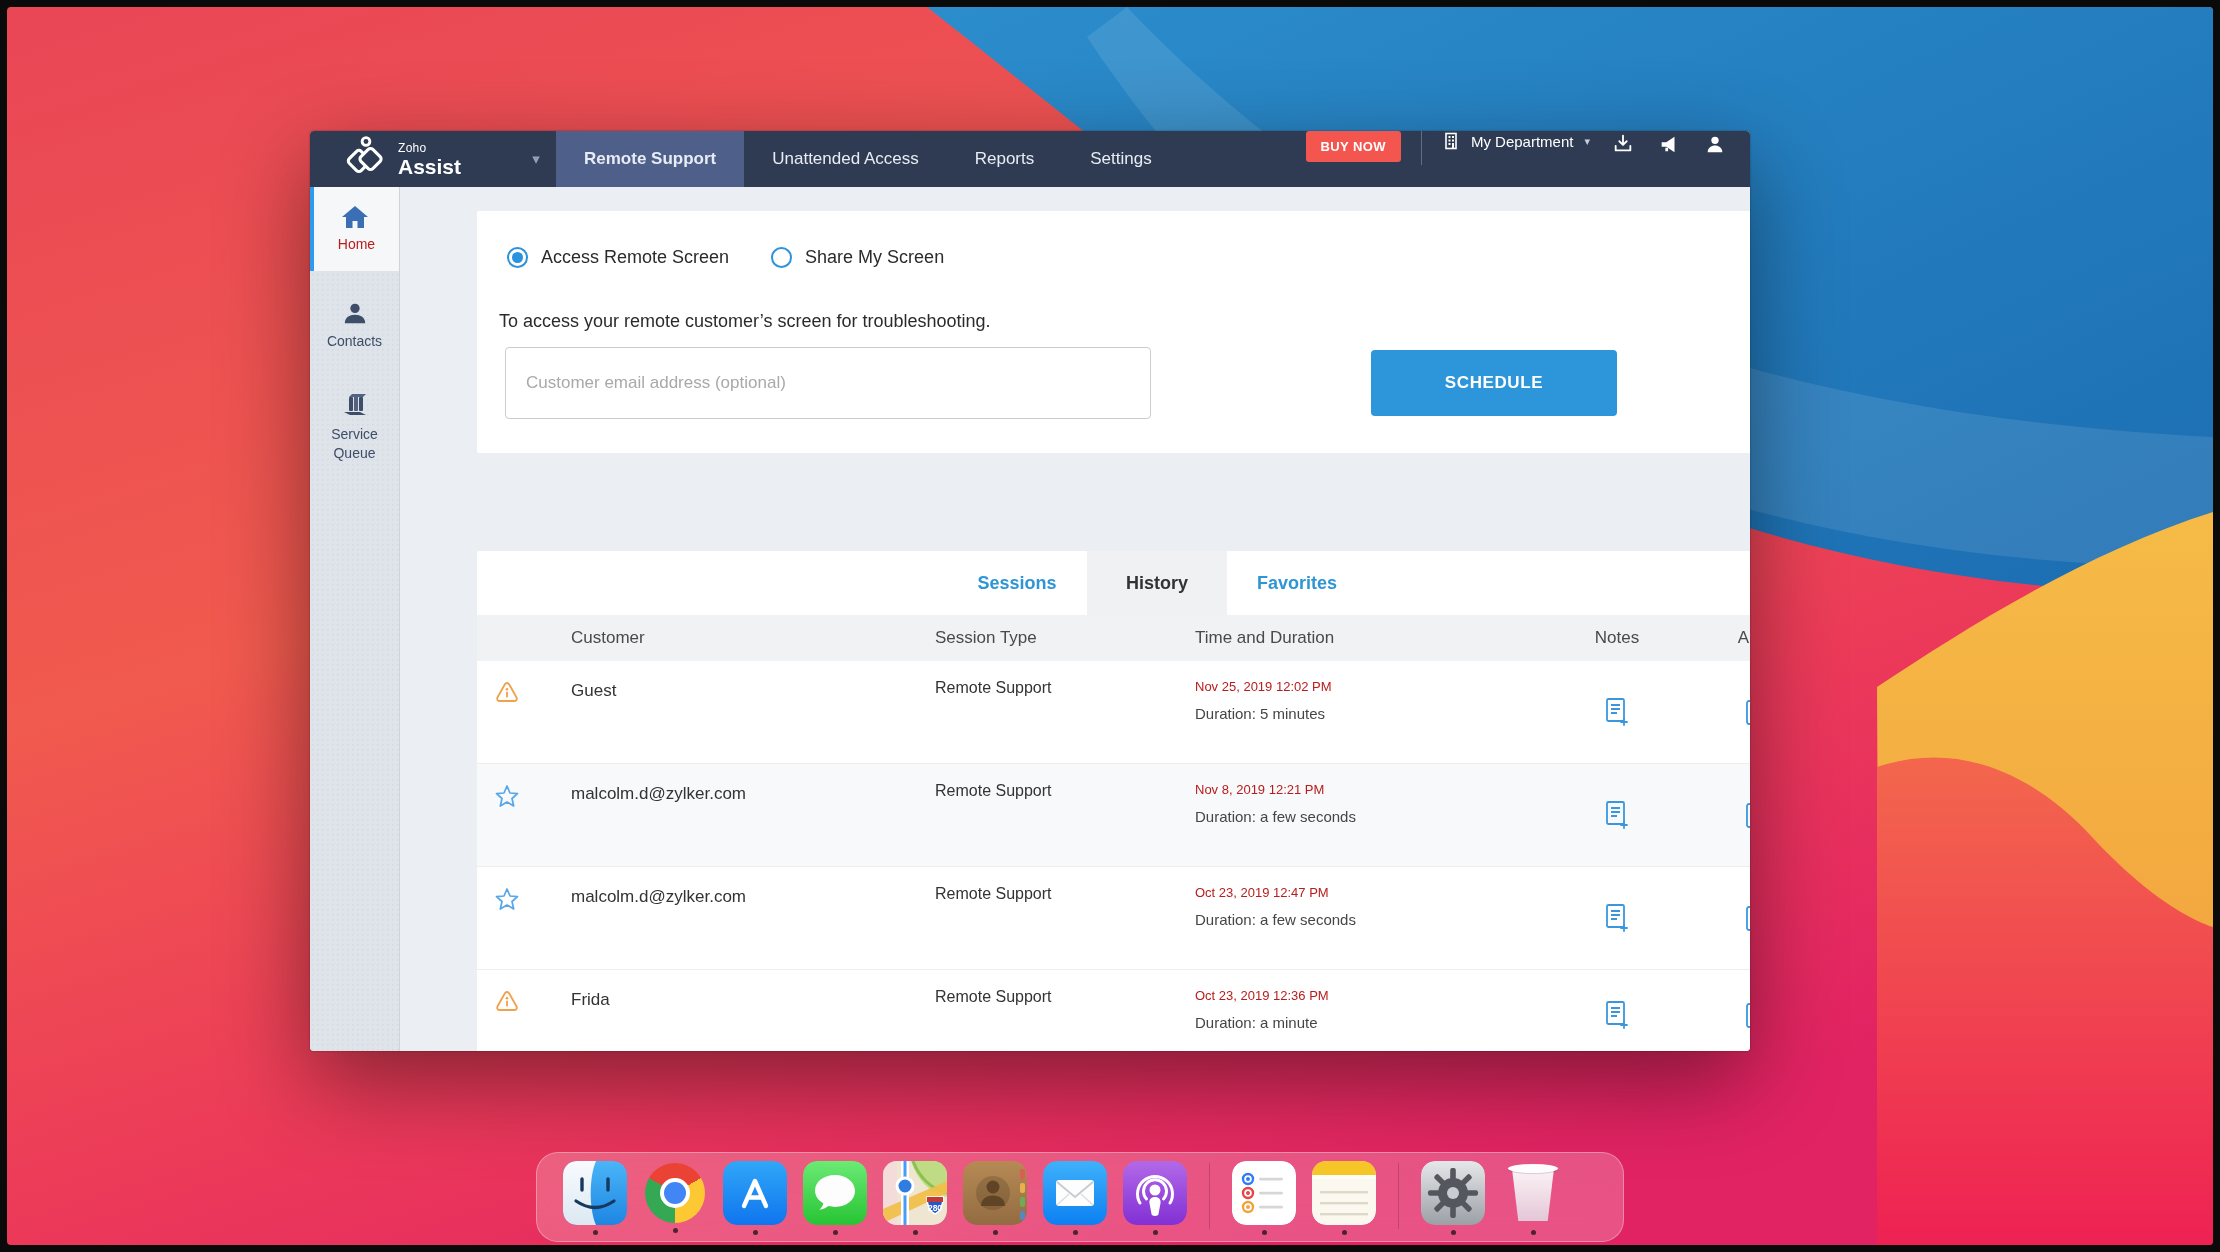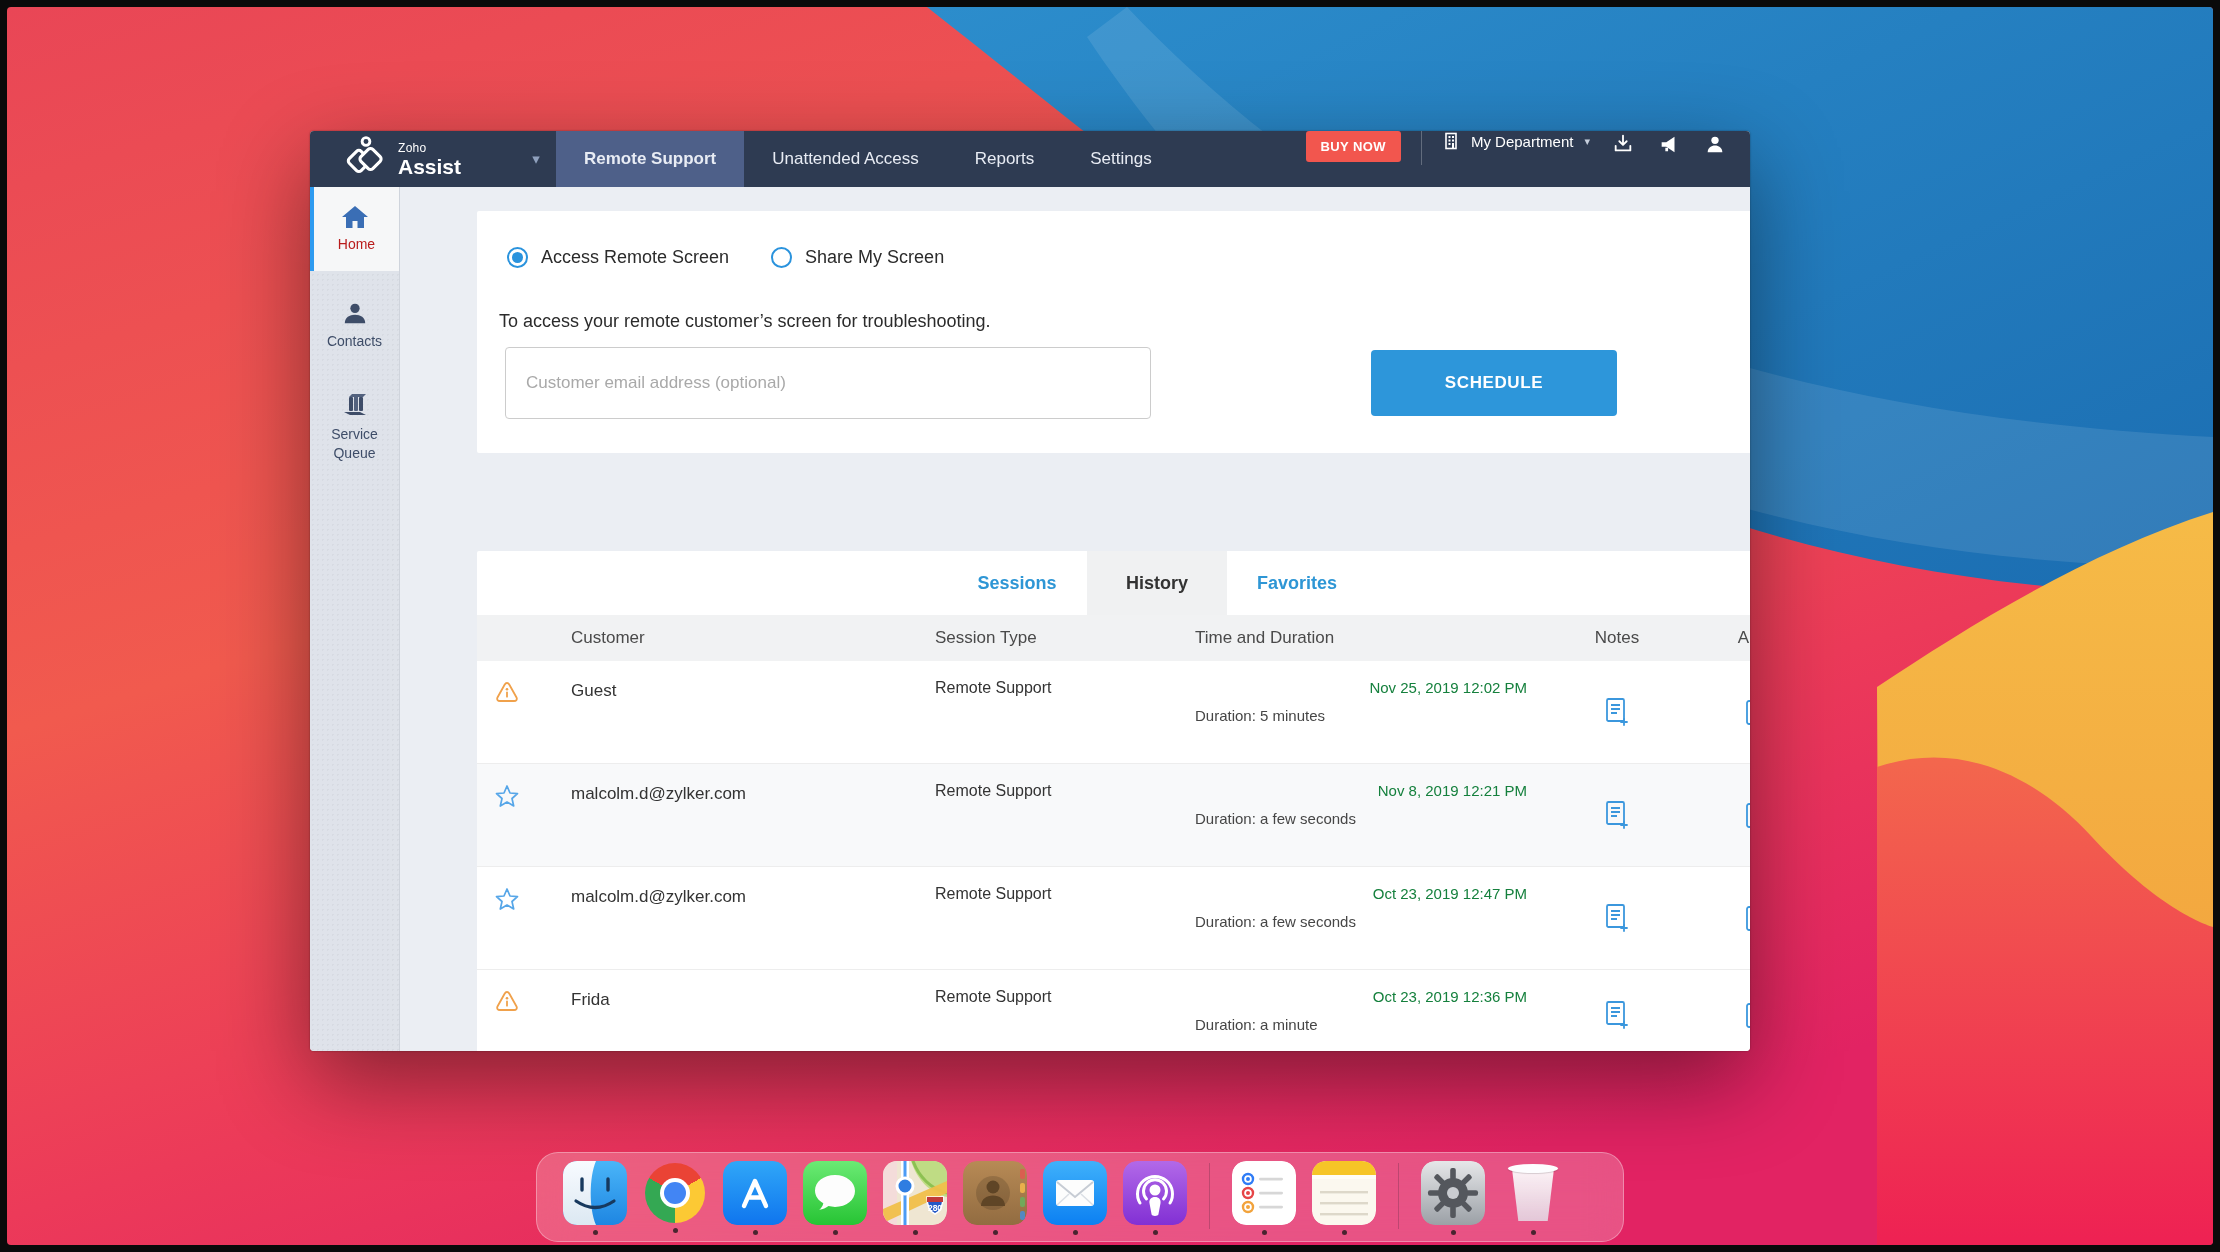--- a/index.html
+++ b/index.html
@@ -74,21 +74,21 @@
   .grid-cols { display:grid; grid-template-columns:36px 324px 220px 1fr 100px 100px; padding:0 30px 0 18px;gap:40px; }
   .tbl-head { height:46px; background:#f1f2f3; align-items:center; font-size:17px; color:#4a4a4a; }
   .th-center { text-align:center; }
   .tbl-row { height:103px; border-bottom:1px solid #ededed; align-items:start; }
   .tbl-row.alt { background:#f8f9fa; }
   .tbl-row.last { height:89px; border-bottom:none; }
   .cell-icon { padding-top:20px; }
   .cell-cust { padding-top:20px; font-size:17px; color:#333; }
   .cell-type { padding-top:18px; font-size:16px; color:#333; }
   .cell-time { padding-top:18px; }
-  .time-main { font-size:15px; color:#15803d;text-align:right; }
+  .time-main { font-size:13px; color:#b91c1c; }
   .time-dur { font-size:15px; color:#464646; margin-top:11px; }
   .cell-act { align-self:center; display:flex; justify-content:center; cursor:pointer; }
 
   
   .dock { position:absolute; left:536px; top:1152px; width:1088px; height:90px; border-radius:22px;
           background:rgba(255,255,255,.22); border:1px solid rgba(255,255,255,.32);
           backdrop-filter:blur(18px); display:flex; align-items:flex-start; padding:8px 26px 0; gap:16px; }
   .dock-app { width:64px; display:flex; flex-direction:column; align-items:center; cursor:pointer; }
   .dicon { width:64px; height:64px; border-radius:14px; position:relative; overflow:hidden; }
   .dicon.round { border-radius:50%; width:60px; height:60px; margin-top:2px; overflow:visible; }

